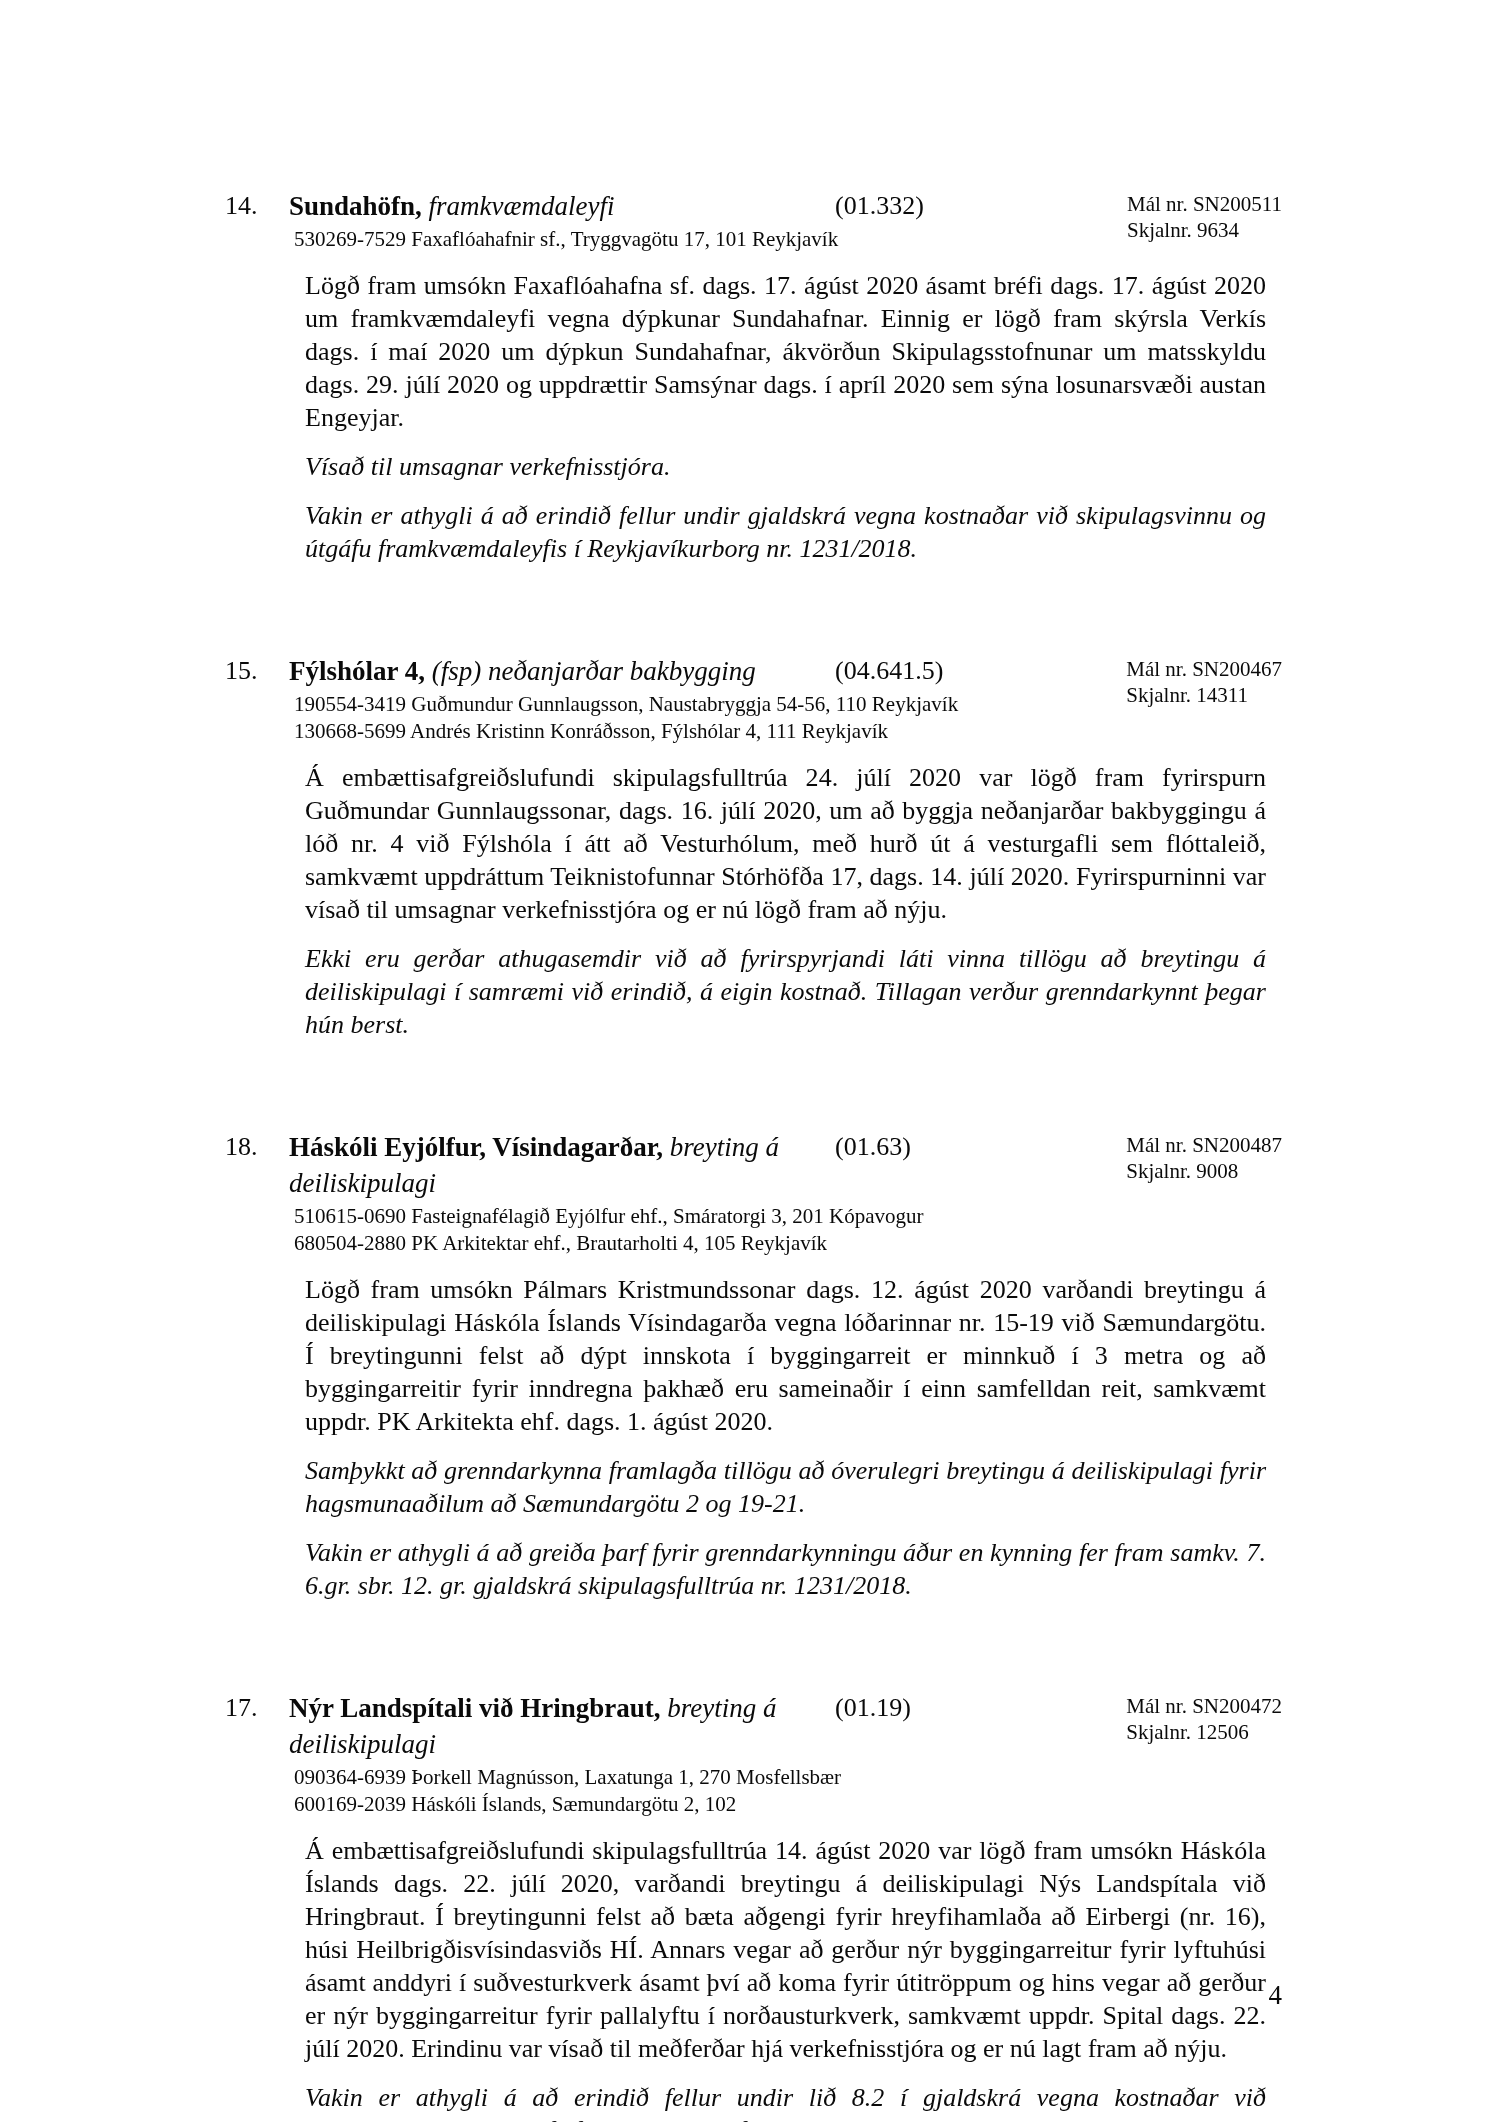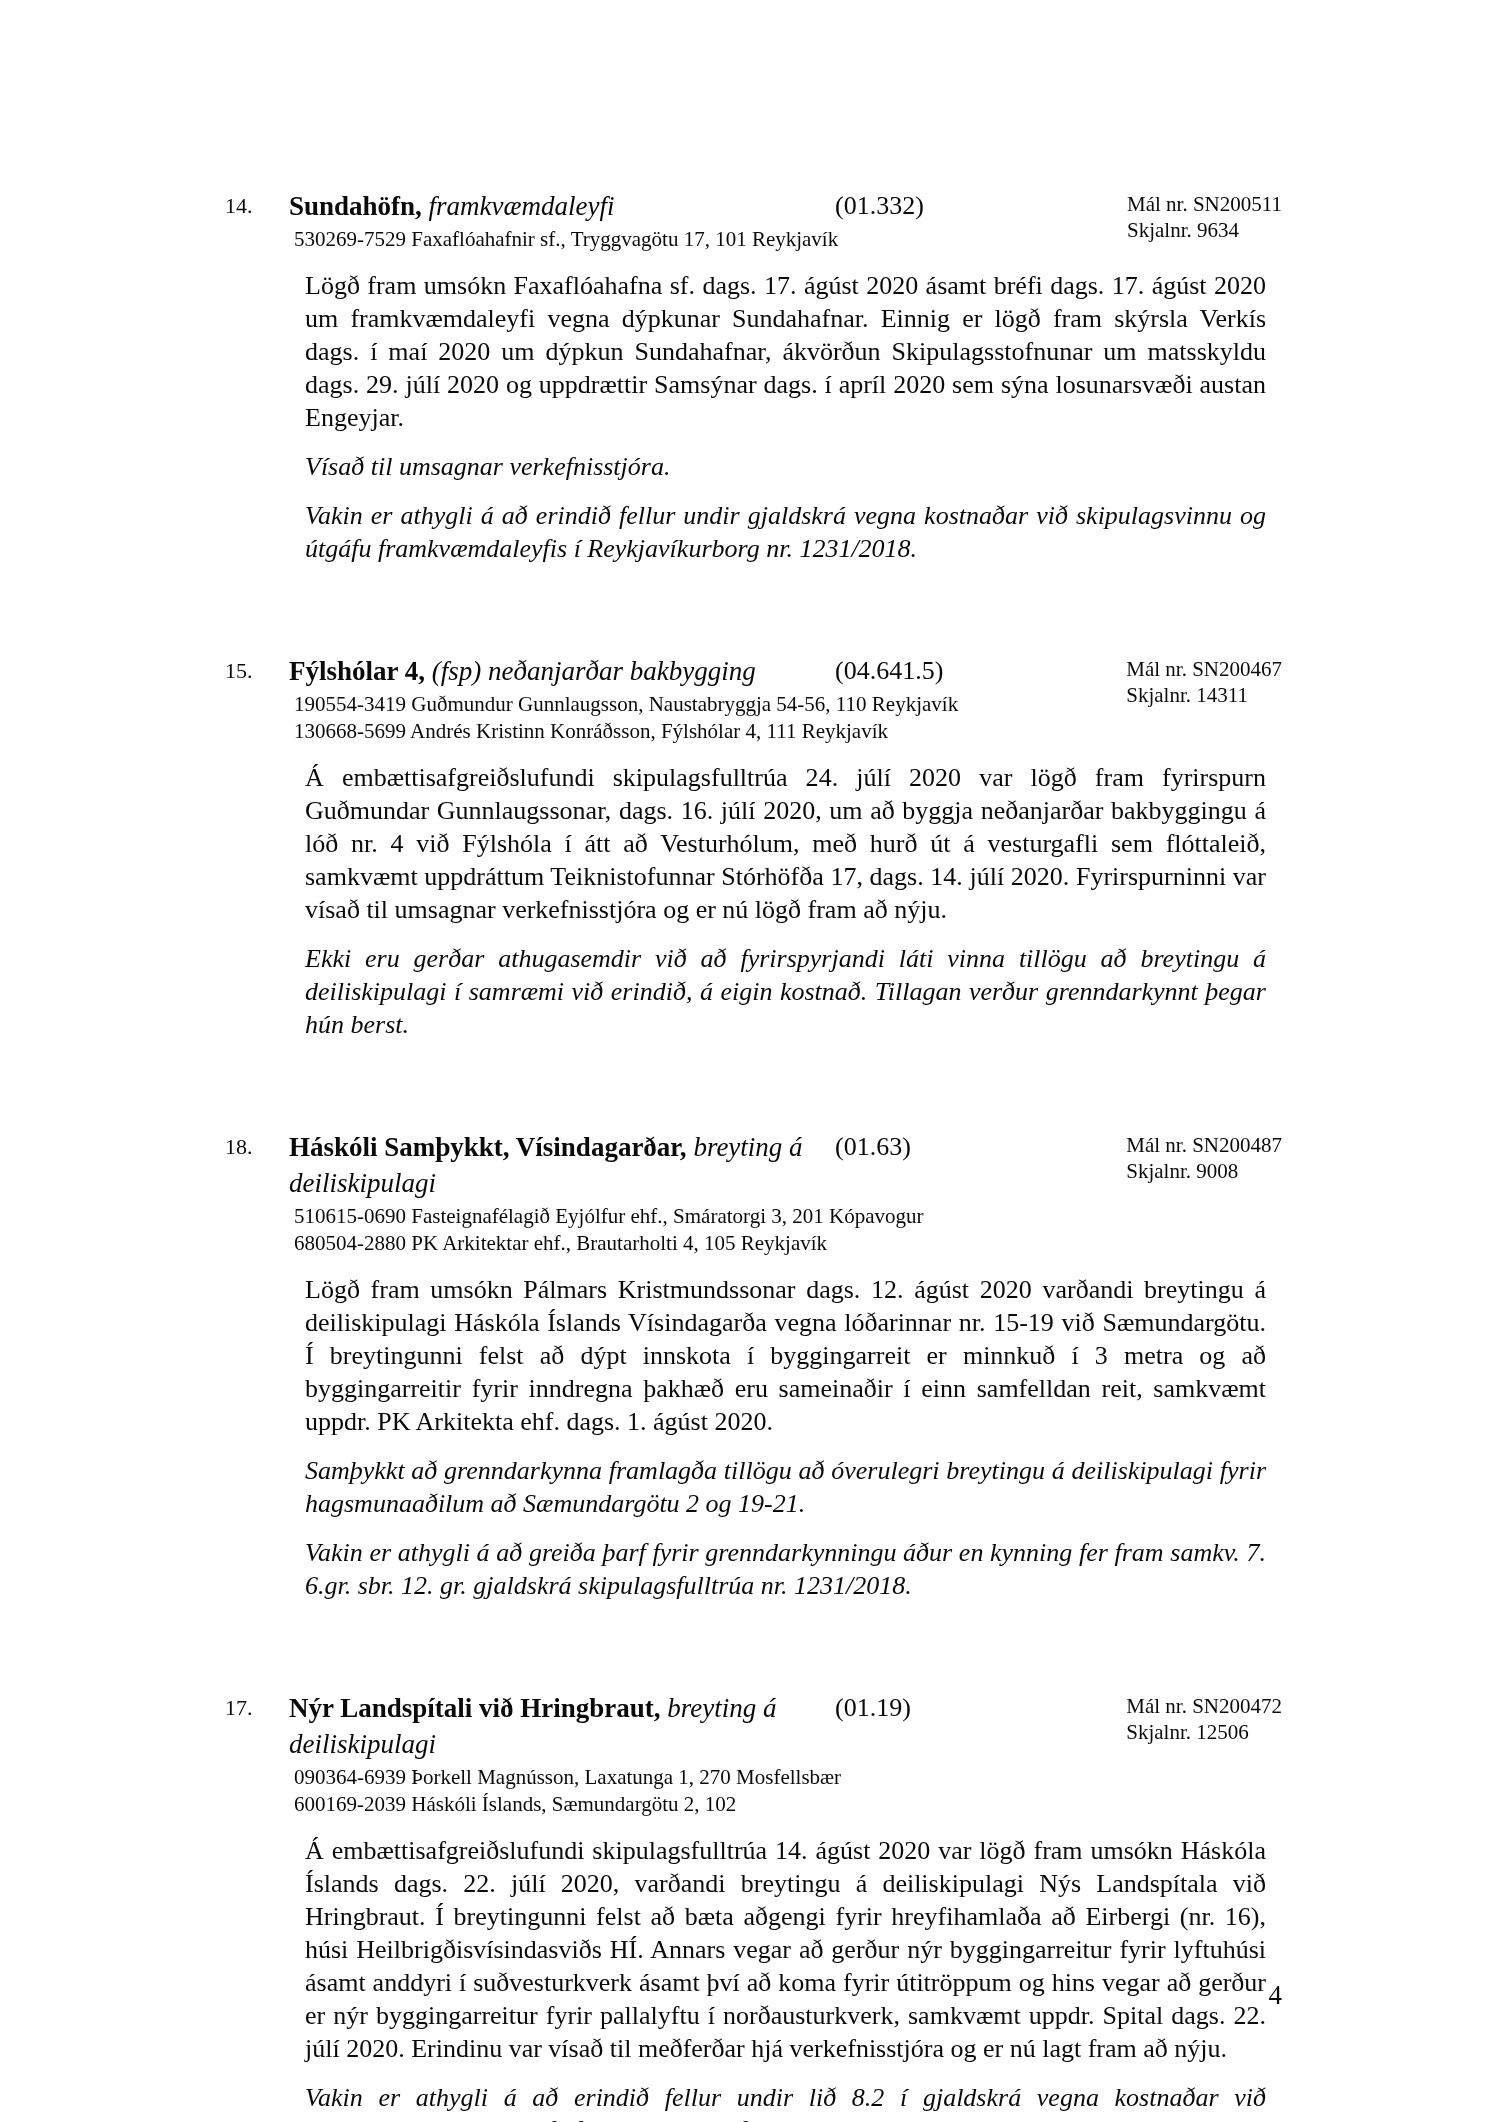--- a/index.html
+++ b/index.html
@@ -16,21 +16,21 @@
   }
   .content-area {
     padding: 188px 218px 0 225px;
   }
   .item {
     display: grid;
     grid-template-columns: 64px 1fr;
     margin-bottom: 72px;
   }
   .num {
-    font-size: 22px;
+    font-size: 26px;
     line-height: 36px;
   }
   .item-content { min-width: 0; }
   .head {
     position: relative;
     margin-bottom: 2px;
   }
   .titlewrap {
     width: 545px;
     font-size: 27px;
@@ -118,21 +118,21 @@
         <p class="body-text">Á embættisafgreiðslufundi skipulagsfulltrúa 24. júlí 2020 var lögð fram fyrirspurn Guðmundar Gunnlaugssonar, dags. 16. júlí 2020, um að byggja neðanjarðar bakbyggingu á lóð nr. 4 við Fýlshóla í átt að Vesturhólum, með hurð út á vesturgafli sem flóttaleið, samkvæmt uppdráttum Teiknistofunnar Stórhöfða 17, dags. 14. júlí 2020. Fyrirspurninni var vísað til umsagnar verkefnisstjóra og er nú lögð fram að nýju.</p>
         <p class="decision">Ekki eru gerðar athugasemdir við að fyrirspyrjandi láti vinna tillögu að breytingu á deiliskipulagi í samræmi við erindið, á eigin kostnað. Tillagan verður grenndarkynnt þegar hún berst.</p>
       </div>
     </section>
 
     <section class="item">
       <div class="num">18.</div>
       <div class="item-content">
         <div class="head">
           <div class="titlewrap">
-            <span class="t-bold">Háskóli Samþykkt, Vísindagarðar,</span><span class="t-italic"> breyting á deiliskipulagi</span>
+            <span class="t-bold">Háskóli Eyjólfur, Vísindagarðar,</span><span class="t-italic"> breyting á deiliskipulagi</span>
           </div>
           <div class="code">(01.63)</div>
           <div class="refs">
             <div>Mál nr. SN200487</div>
             <div>Skjalnr. 9008</div>
           </div>
         </div>
         <div class="addr">510615-0690 Fasteignafélagið Eyjólfur ehf., Smáratorgi 3, 201 Kópavogur</div>
         <div class="addr">680504-2880 PK Arkitektar ehf., Brautarholti 4, 105 Reykjavík</div>
         <p class="body-text">Lögð fram umsókn Pálmars Kristmundssonar dags. 12. ágúst 2020 varðandi breytingu á deiliskipulagi Háskóla Íslands Vísindagarða vegna lóðarinnar nr. 15-19 við Sæmundargötu. Í breytingunni felst að dýpt innskota í byggingarreit er minnkuð í 3 metra og að byggingarreitir fyrir inndregna þakhæð eru sameinaðir í einn samfelldan reit, samkvæmt uppdr. PK Arkitekta ehf. dags. 1. ágúst 2020.</p>

